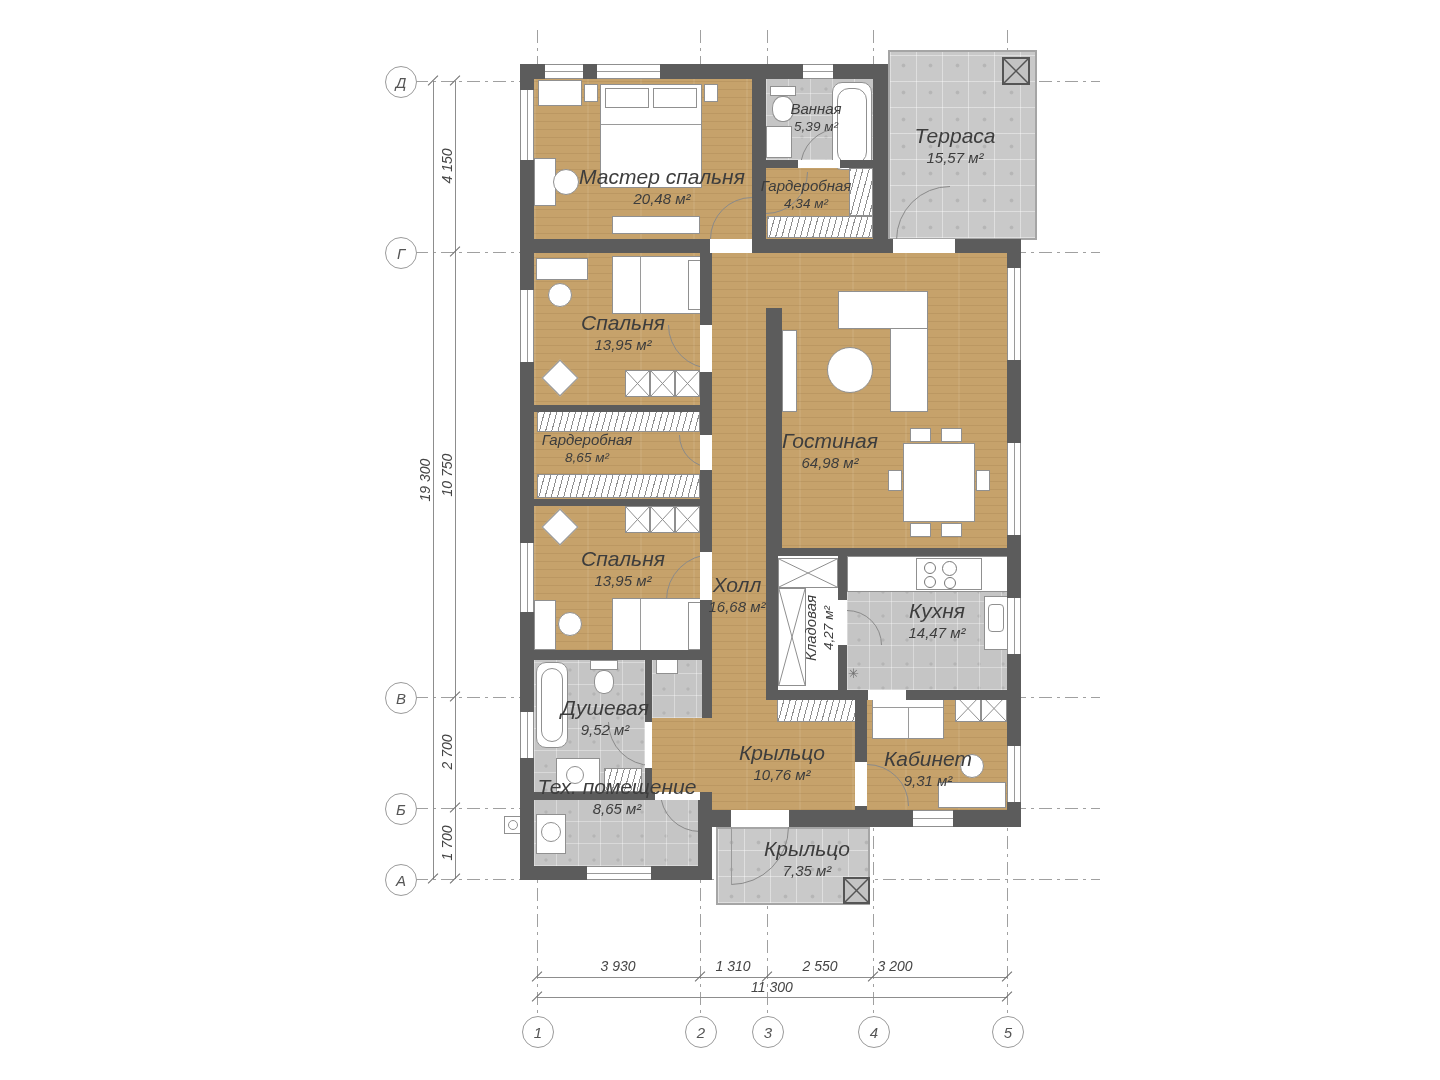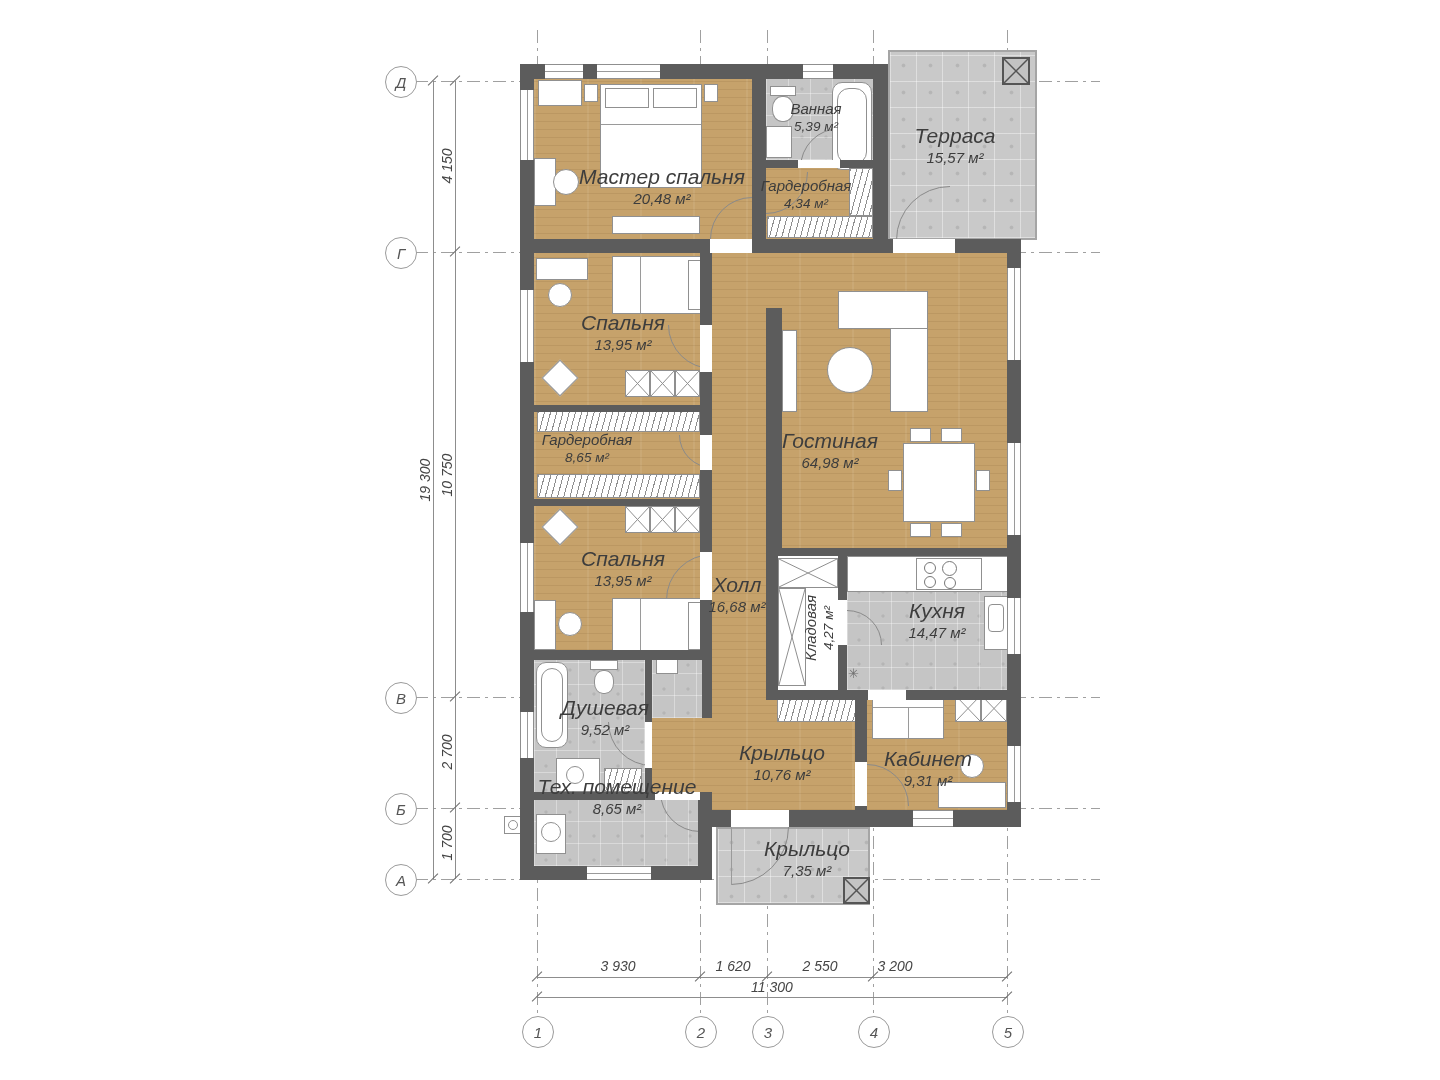--- a/index.html
+++ b/index.html
@@ -372,21 +372,21 @@
   <div class="dim" style="left:537px;top:977px;width:470px;height:1px"></div>
   <div class="dim" style="left:537px;top:997px;width:470px;height:1px"></div>
   <div class="tick" style="left:530px;top:976px"></div>
   <div class="tick" style="left:693px;top:976px"></div>
   <div class="tick" style="left:760px;top:976px"></div>
   <div class="tick" style="left:866px;top:976px"></div>
   <div class="tick" style="left:1000px;top:976px"></div>
   <div class="tick" style="left:530px;top:996px"></div>
   <div class="tick" style="left:1000px;top:996px"></div>
   <div class="dtext" style="left:573px;top:958px">3 930</div>
-  <div class="dtext" style="left:688px;top:958px">1 620</div>
+  <div class="dtext" style="left:688px;top:958px">1 310</div>
   <div class="dtext" style="left:775px;top:958px">2 550</div>
   <div class="dtext" style="left:850px;top:958px">3 200</div>
   <div class="dtext" style="left:727px;top:979px">11 300</div>
 
   <div class="axc" style="left:385px;top:66px">
       <span>Д</span>
     </div>
   <div class="axc" style="left:385px;top:237px">
       <span>Г</span>
     </div>

